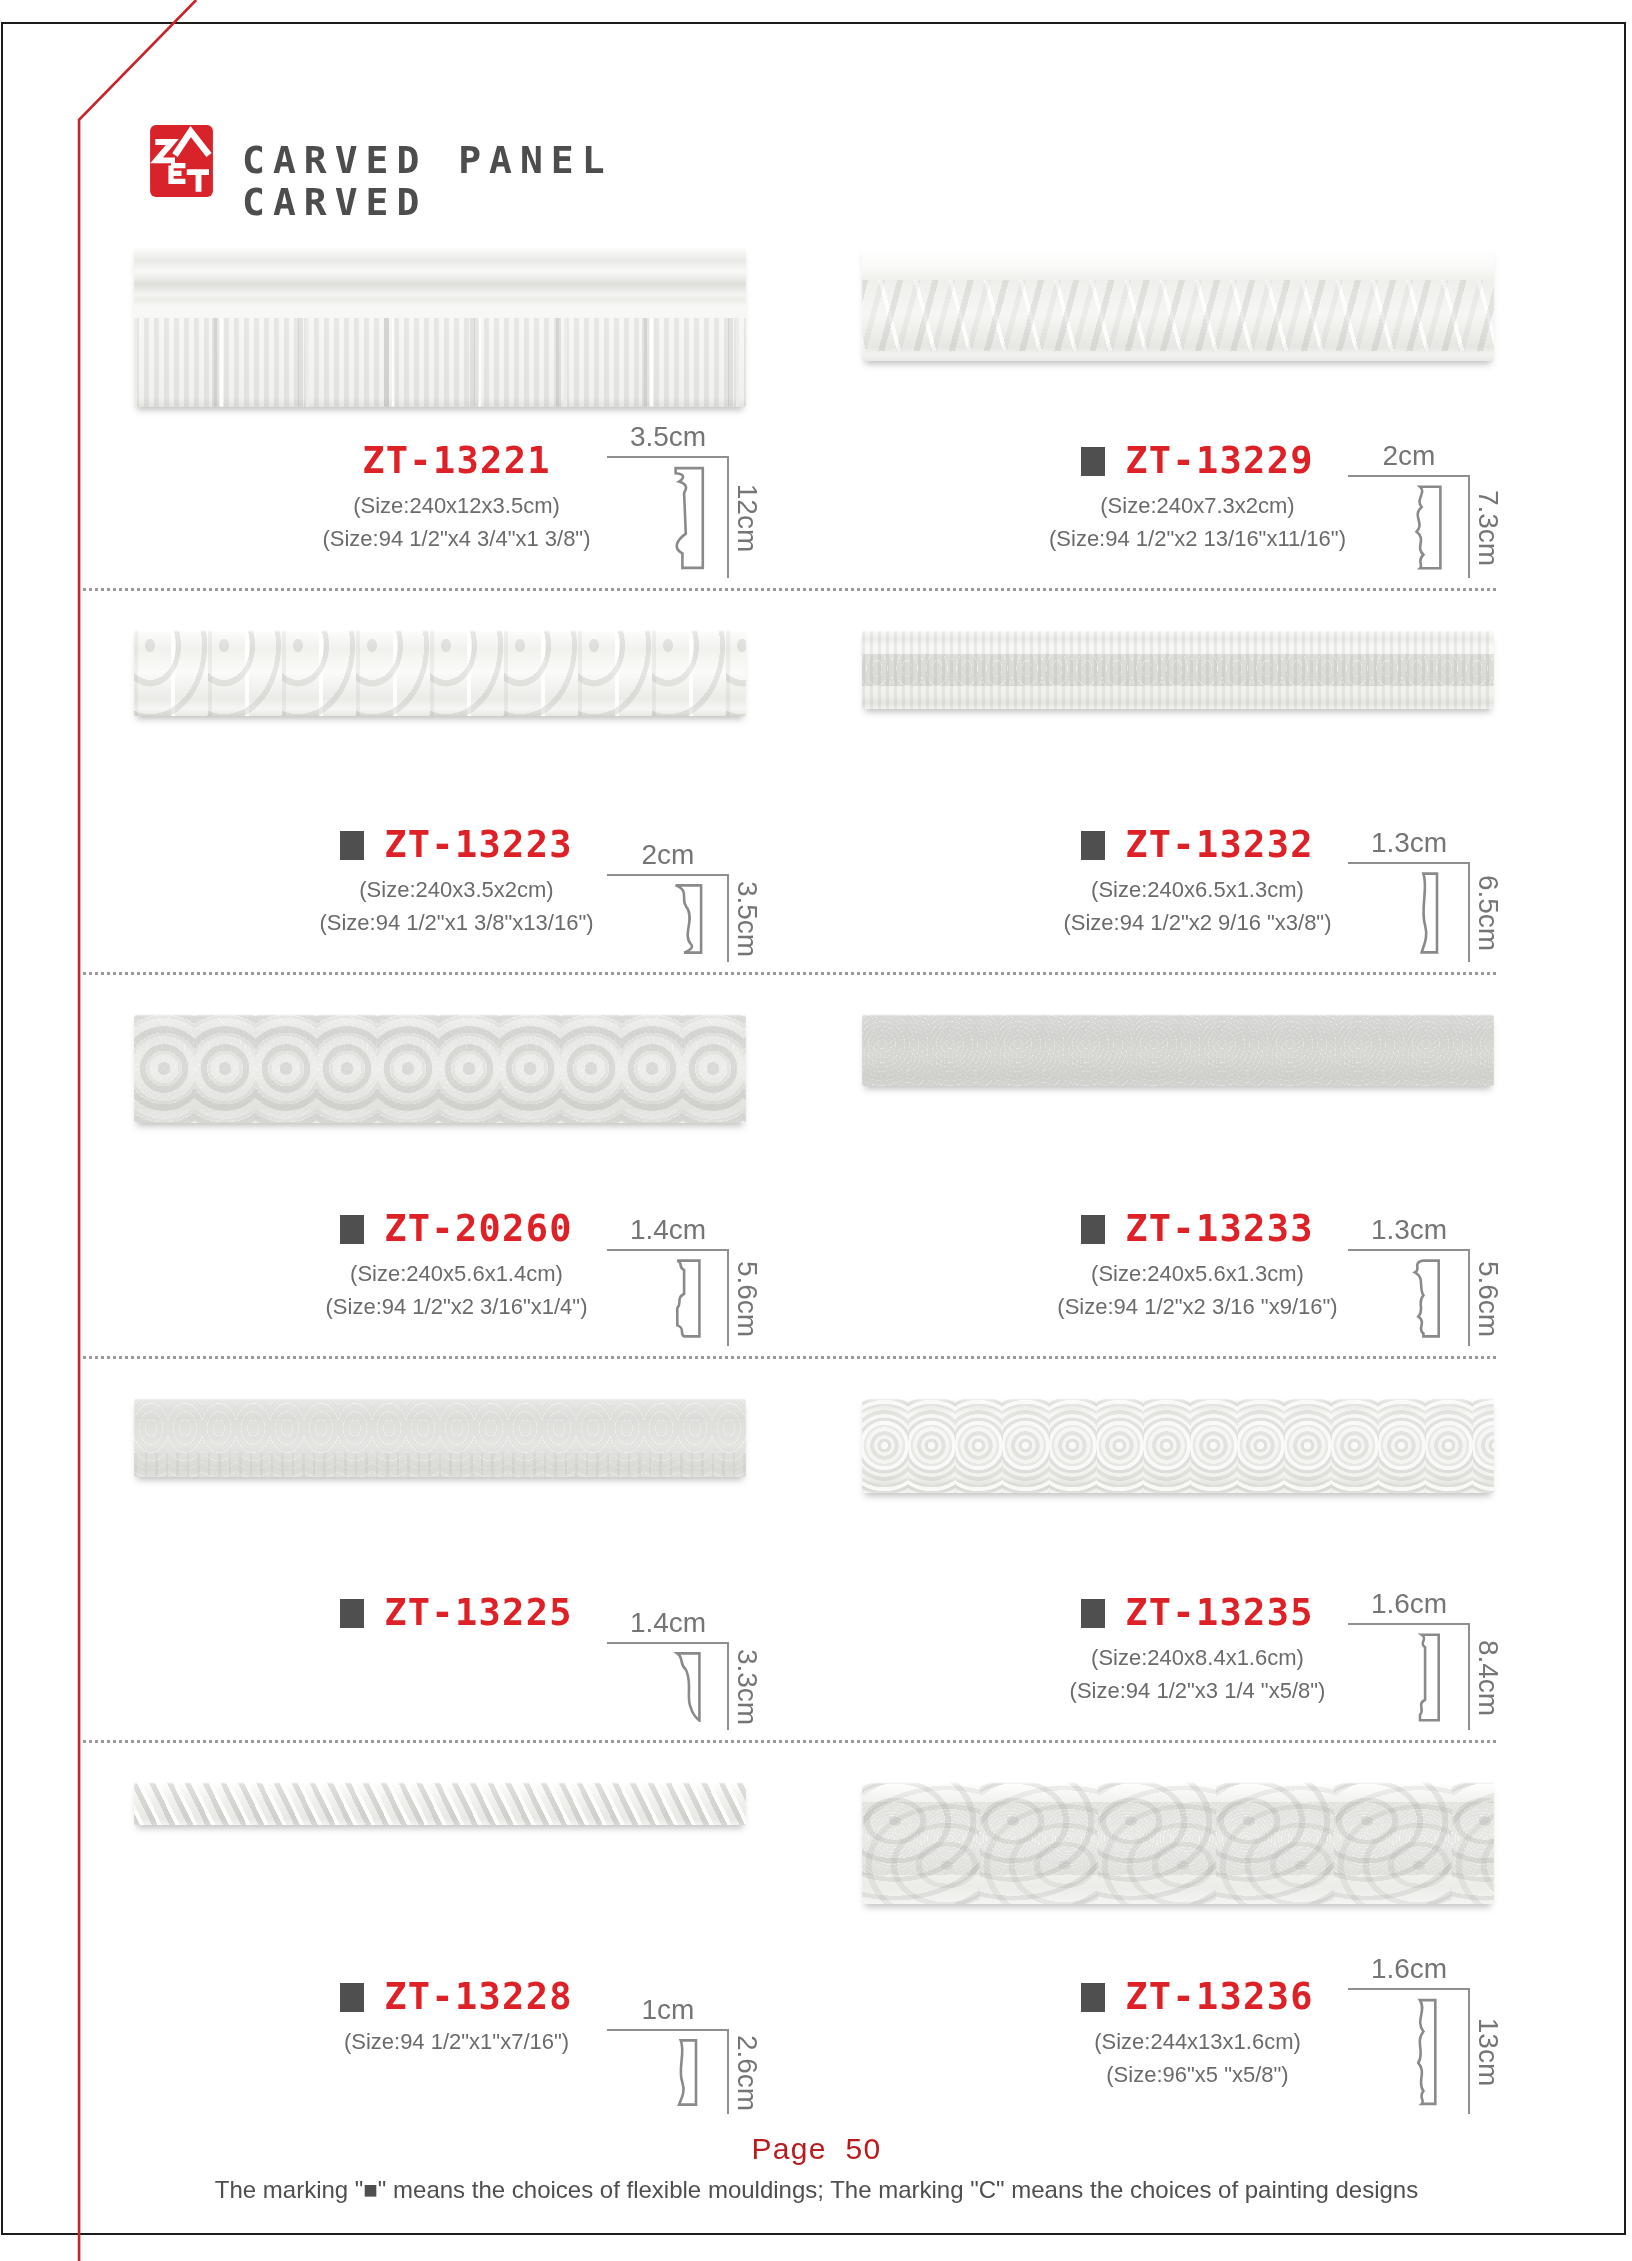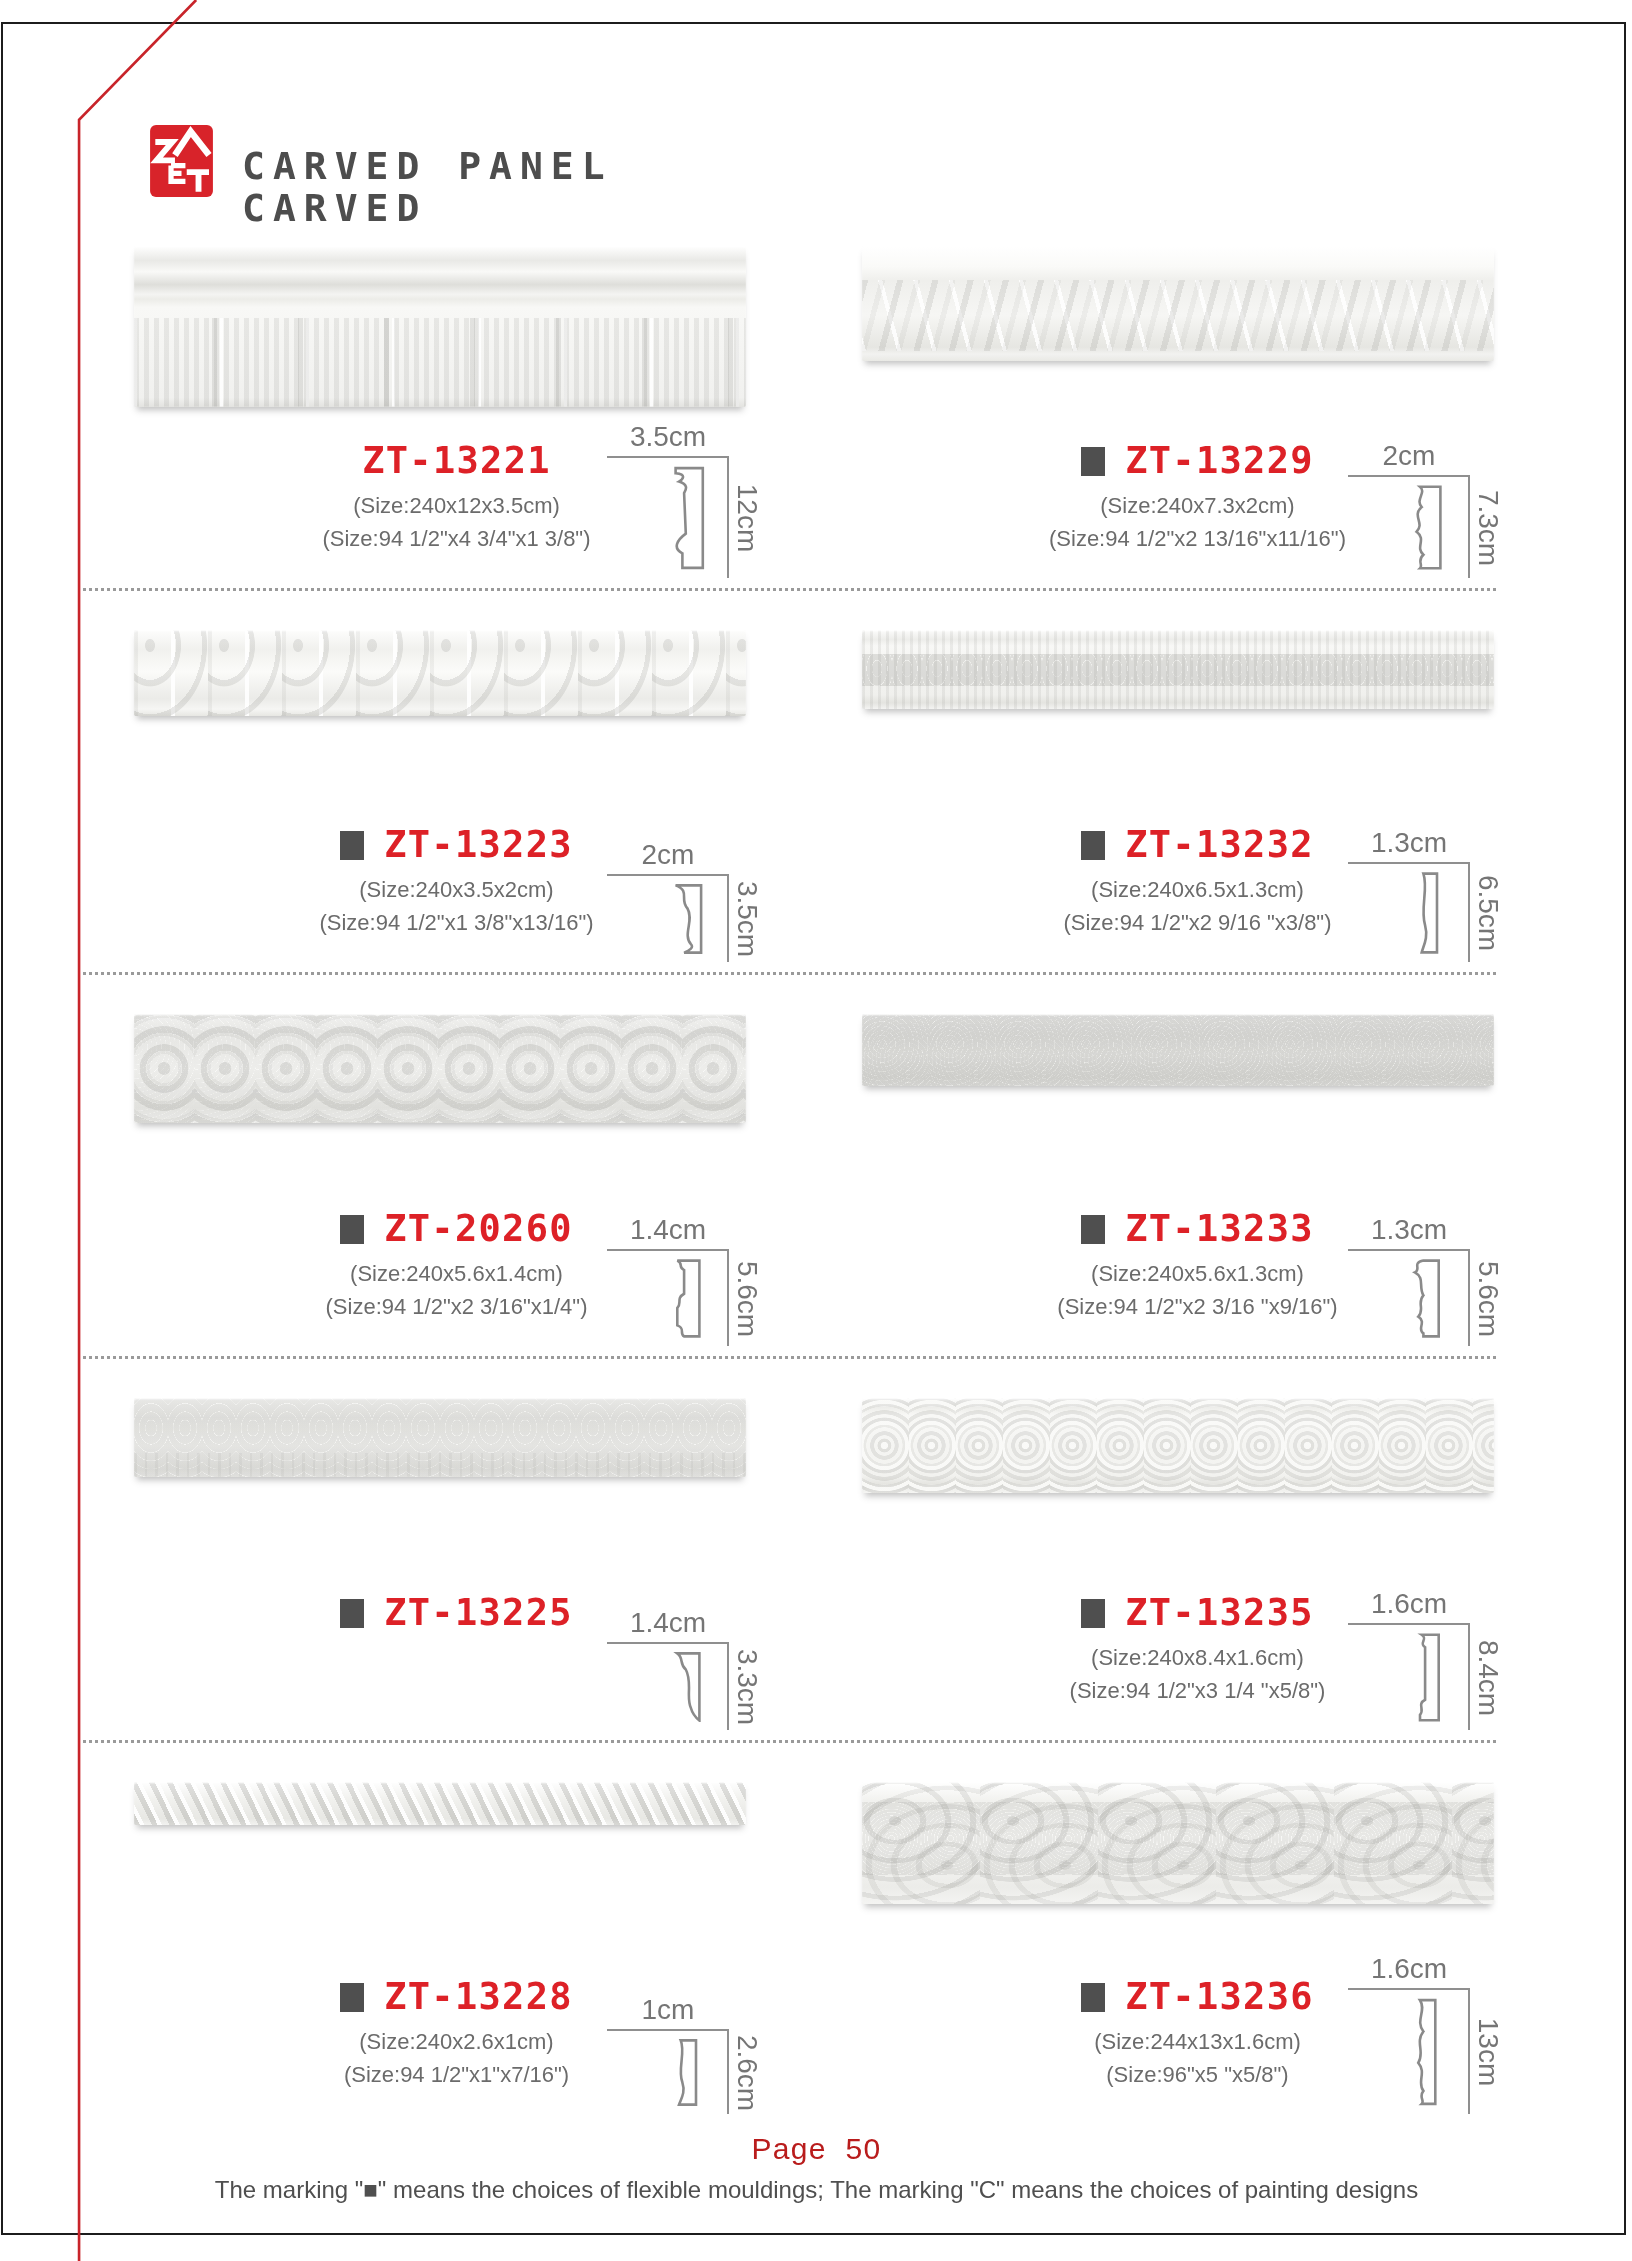--- a/index.html
+++ b/index.html
@@ -11,21 +11,21 @@
   .frame{position:absolute;left:1.3px;top:22px;width:1625px;height:2213px;
     border:2.6px solid #1c1c1c;box-sizing:border-box;pointer-events:none;}
   .deco{position:absolute;left:0;top:0;pointer-events:none;}
 
   
   .header{position:absolute;left:150px;top:125px;display:flex;align-items:flex-start;gap:29px;}
   .logo{width:63px;height:72px;flex:0 0 auto;}
   .brand-hidden{position:absolute;width:0.7px;height:0.7px;overflow:hidden;clip:rect(0 0 0 0);}
   .title{
     font-family:"DejaVu Sans Mono", monospace;font-weight:bold;color:#4d4d4d;
-    font-size:38px;letter-spacing:8px;line-height:42px;white-space:pre;margin-top:20px;
+    font-size:38px;letter-spacing:8px;line-height:42px;white-space:pre;margin-top:14px;
   }
 
   
   .grid{position:absolute;left:78px;top:207px;width:1477px;}
   .row{position:relative;height:384px;}
   .row:not(:last-child)::after{
     content:"";position:absolute;left:5.3px;right:59px;bottom:0;
     border-top:3.3px dotted #9a9a9a;
   }
   .cell{position:absolute;top:0;height:100%;width:737px;}
@@ -311,21 +311,20 @@
     </div>
   </div>
     </div>
     <div class="row">
       <div class="cell left">
     <div class="photo pat-rope" style="height: 43px;"></div>
     <div class="code-line">
       <span class="marker"></span><span class="code">ZT-13228</span>
     </div>
     <div class="sizes">
-      <div class="size-cm">(Size:240x2.6x1cm)</div>
       <div class="size-in">(Size:94 1/2"x1"x7/16")</div>
     </div>
     <div class="diagram">
       <div class="dim-w">1cm</div>
       <div class="dim-corner" style="height: 83px;">
         <svg class="profile" viewBox="0 0 60 200" preserveAspectRatio="none">
               <path d="M40 4 H22 C28 40 18 90 24 130 C28 160 22 180 20 196 H40 Z"></path>
             </svg>
         <div class="dim-h">2.6cm</div>
       </div>

